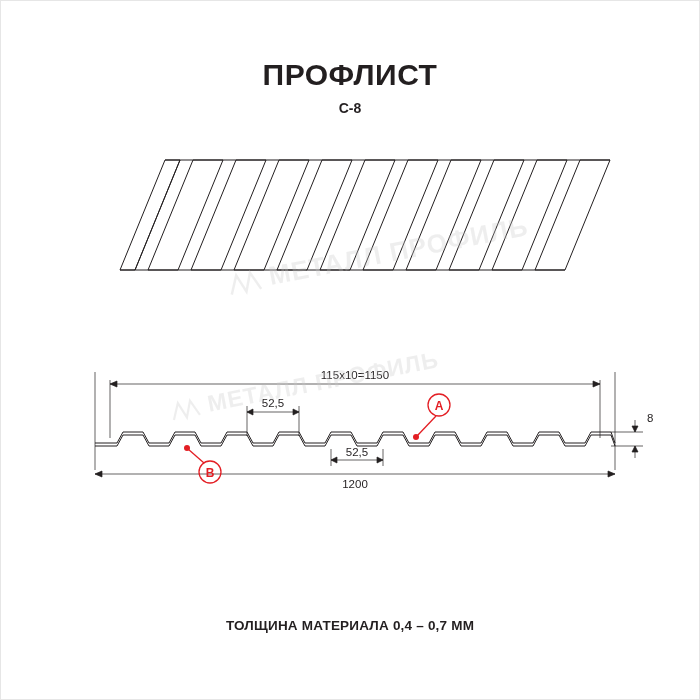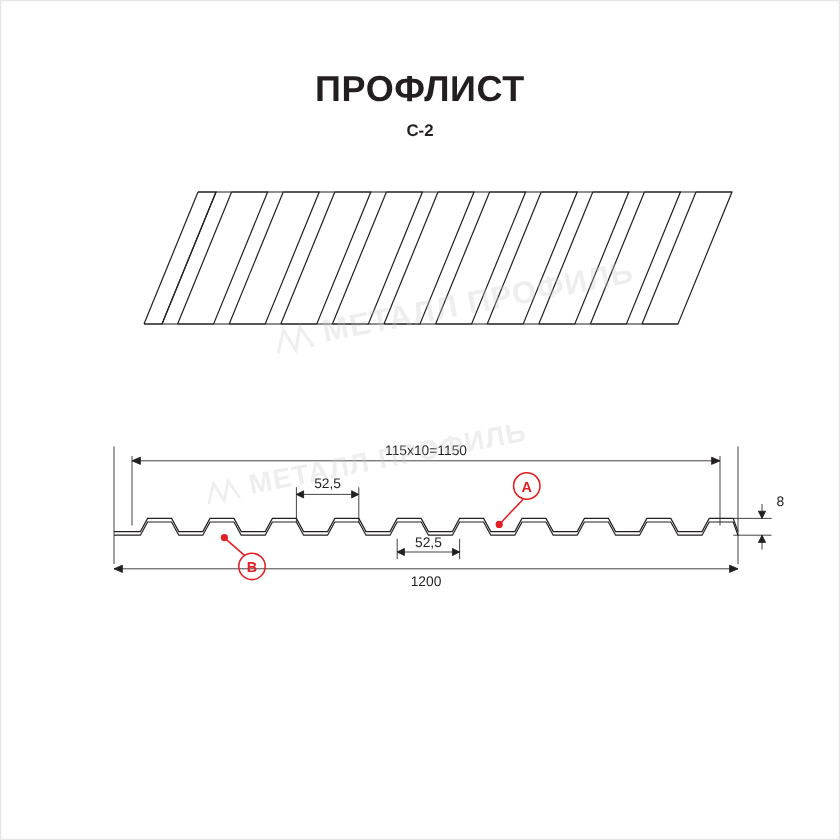--- a/index.html
+++ b/index.html
@@ -111,21 +111,21 @@
     fill: #e31e24;
   }
 </style>
 </head>
 <body>
 
 <div class="page">
   <div class="page-border"></div>
 
   <div class="title">ПРОФЛИСТ</div>
-  <div class="subtitle">С-2</div>
+  <div class="subtitle">С-8</div>
 
   <div class="iso-view">
     <svg width="580" height="180" viewBox="0 0 580 180">
       <g class="ln">
 
         <path d="M 60 130 L 105 20"></path>
         <path d="M 60 130 L 75 130 L 120 20 L 105 20"></path>
         <path d="M 75 130 L 120 20"></path>
 
         <path d="M 88 130 L 133 20"></path>
@@ -268,13 +268,14 @@
   </div>
 
   <div class="watermark wm2">
     <span class="wm-mark">
       <svg width="30" height="23" viewBox="0 0 34 26">
         <path d="M2 22 L10 4 L17 22 L24 4 L32 22" fill="none" stroke="#c9c9c9" stroke-width="2.5"></path>
       </svg>
     </span><span>МЕТАЛЛ ПРОФИЛЬ</span>
   </div>
 
+  <div class="footer-note">ТОЛЩИНА МАТЕРИАЛА 0,4 – 0,7 ММ</div>
 </div>
 
 </body></html>

